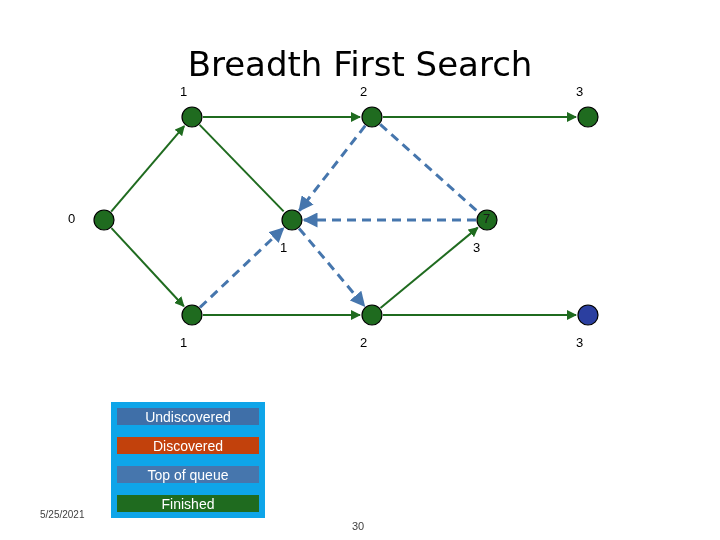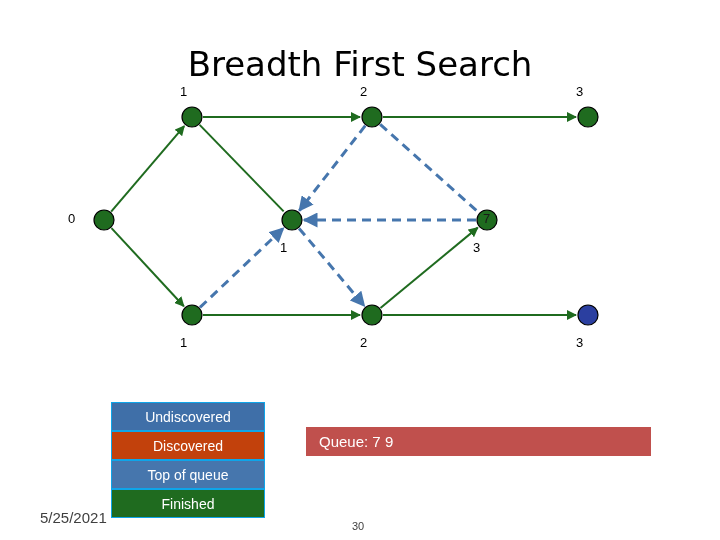--- a/index.html
+++ b/index.html
@@ -3,28 +3,28 @@
 <meta charset="utf-8">
 <style>
   html,body{margin:0;padding:0;}
   body{width:720px;height:540px;background:#ffffff;font-family:"Liberation Sans",sans-serif;overflow:hidden;position:relative;}
   #stage{position:absolute;left:0;top:0;width:696px;height:540px;}
   #title{position:absolute;left:0;top:44px;width:720px;text-align:center;font-family:"DejaVu Sans",sans-serif;font-size:34px;font-weight:400;color:#000;letter-spacing:0px;}
   svg#graph{position:absolute;left:0;top:0;width:720px;height:540px;}
   .nodelabel{position:absolute;font-size:13px;color:#000;font-family:"Liberation Sans",sans-serif;}
   
   #legend{position:absolute;left:111px;top:402px;width:154px;}
-  .legrow{height:29px;border:1px solid #0ea5e9;display:flex;align-items:center;justify-content:center;box-sizing:border-box;font-size:14px;color:#ffffff;}
+  .legrow{height:29px;border:6px solid #0ea5e9;display:flex;align-items:center;justify-content:center;box-sizing:border-box;font-size:14px;color:#ffffff;}
   .leg-undisc{background:#3f6fa8;}
   .leg-disc{background:#c2410c;}
   .leg-top{background:#4676ad;}
   .leg-fin{background:#1f6b1f;}
   #queuebar{position:absolute;left:306px;top:427px;width:345px;height:29px;background:#c0504d;display:flex;align-items:center;}
   #queuetext{padding-left:13px;font-size:15px;color:#ffffff;}
-  #datestamp{position:absolute;left:40px;top:509px;font-size:15px;color:#3f3f3f;}
+  #datestamp{position:absolute;left:40px;top:509px;font-size:10px;color:#3f3f3f;}
   #slidenum{position:absolute;left:352px;top:520px;font-size:11px;color:#3f3f3f;}
 </style>
 </head>
 <body>
 
 <div id="stage">
 
   <div id="title">Breadth First Search</div>
 
   <svg id="graph" viewBox="0 0 720 540">
@@ -85,20 +85,17 @@
         <span>Discovered</span>
       </div>
     <div class="legrow leg-top">
         <span>Top of queue</span>
       </div>
     <div class="legrow leg-fin">
         <span>Finished</span>
       </div>
   </div>
 
-  <div id="queuebar">
-    <span id="queuetext">Queue: 7 9</span>
-  </div>
 
   <div id="datestamp">5/25/2021</div>
   <div id="slidenum">30</div>
 
 </div>
 
 </body></html>

